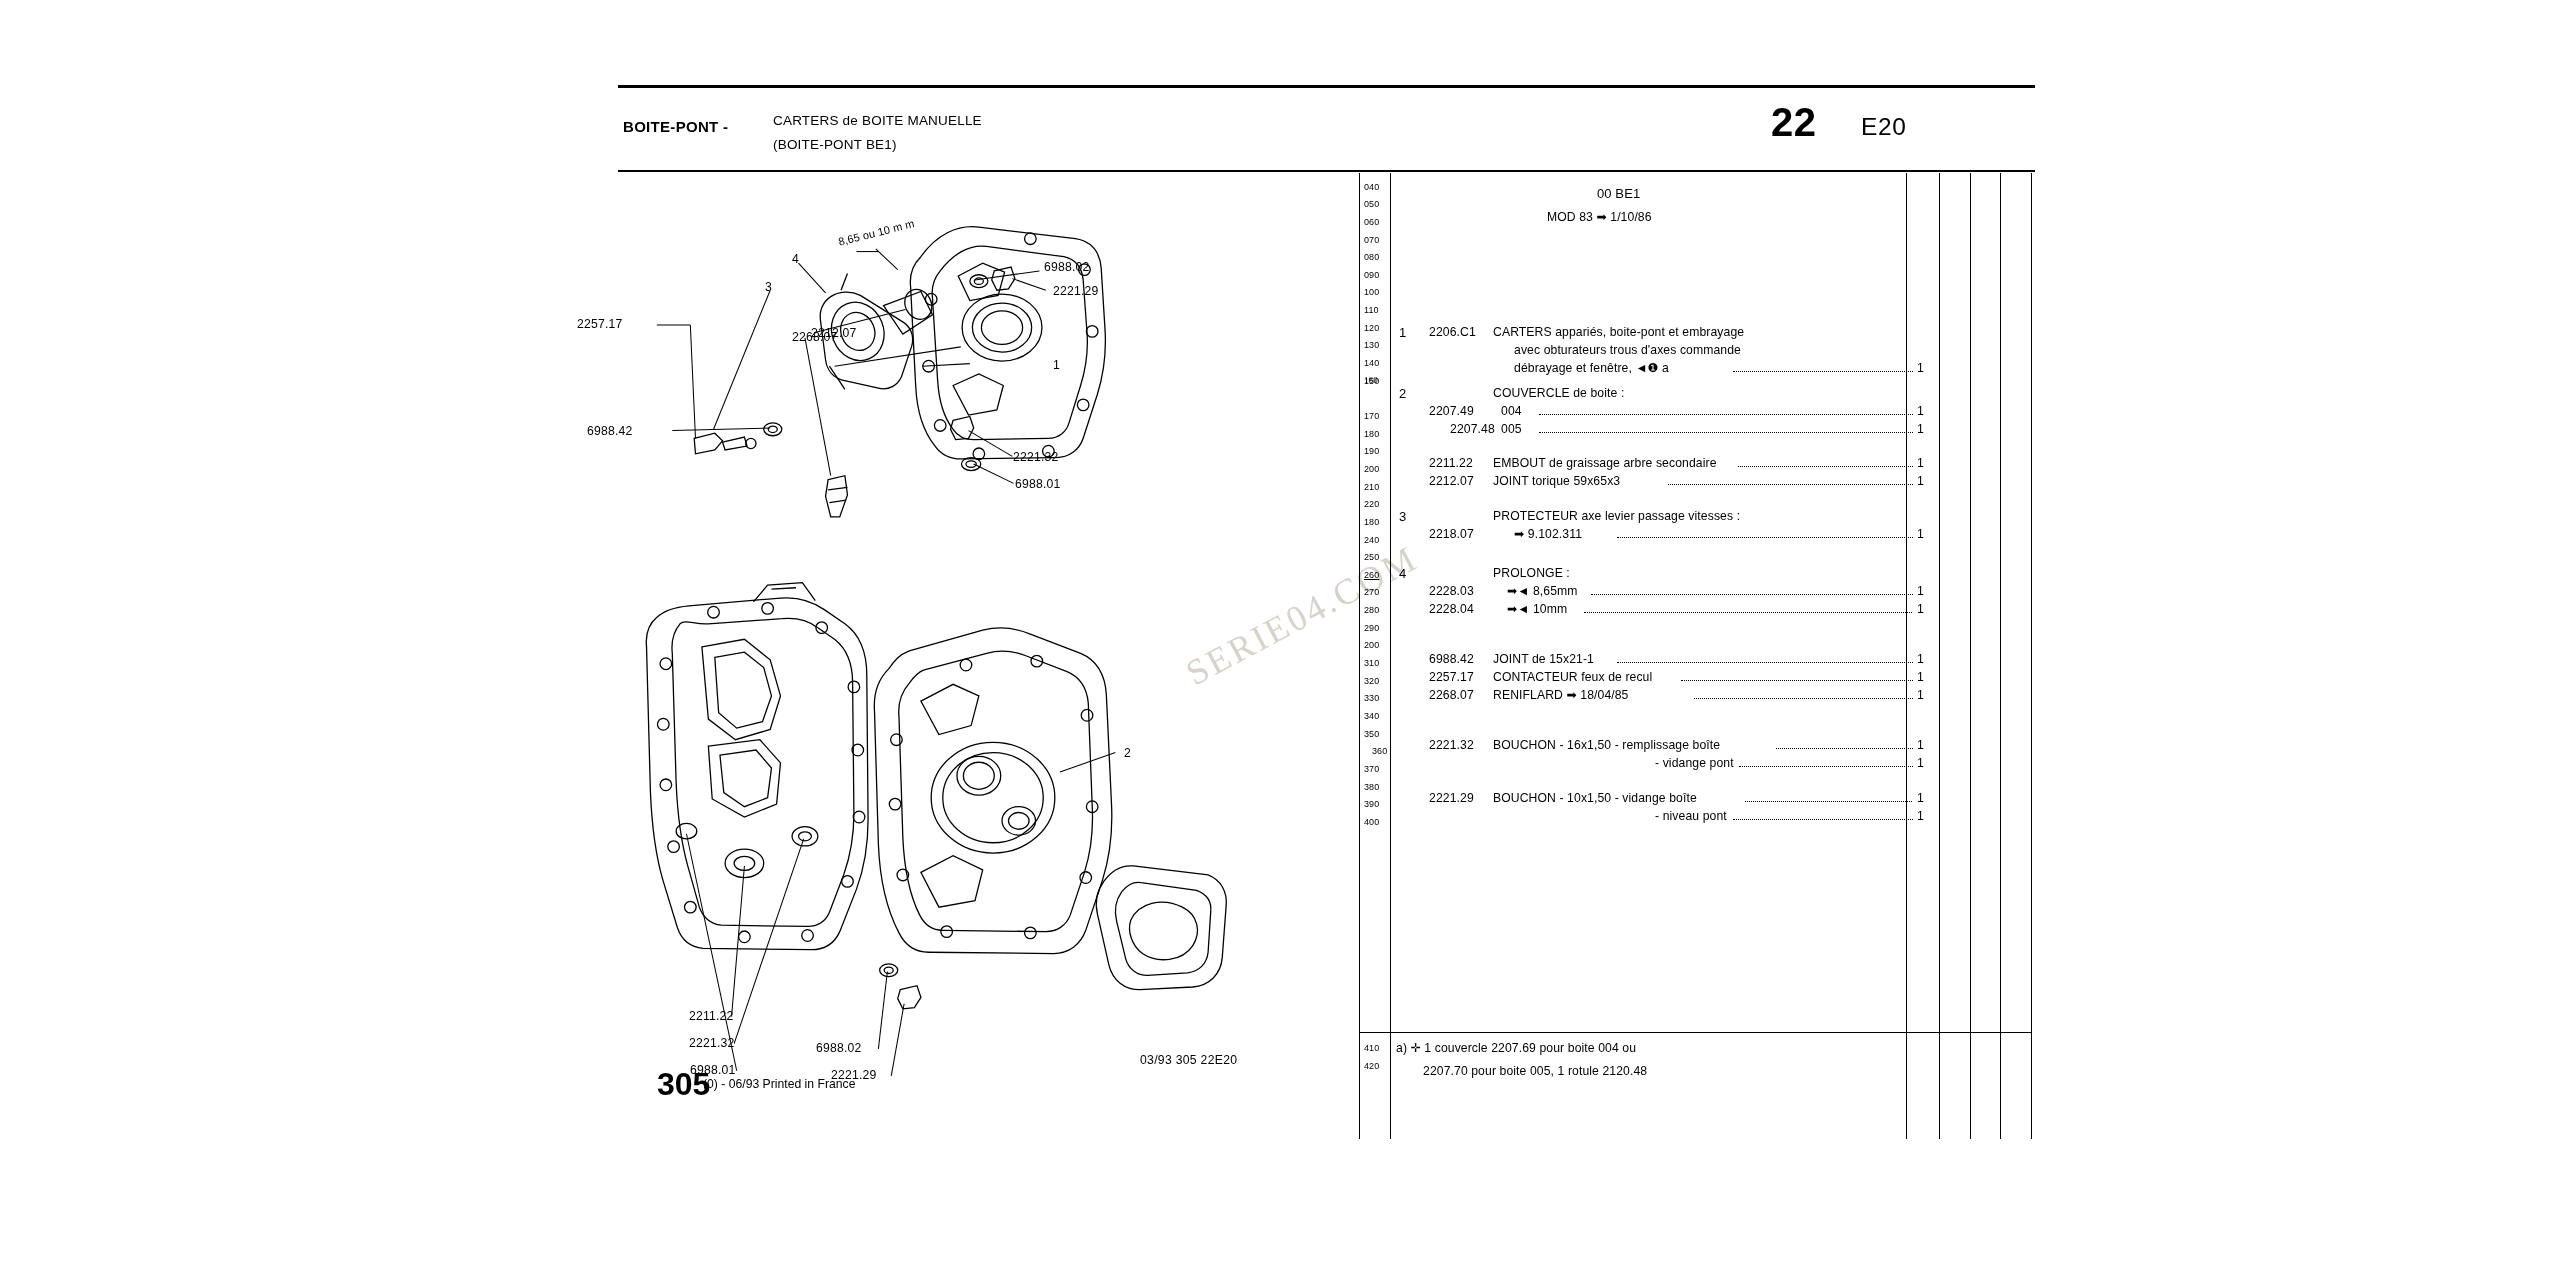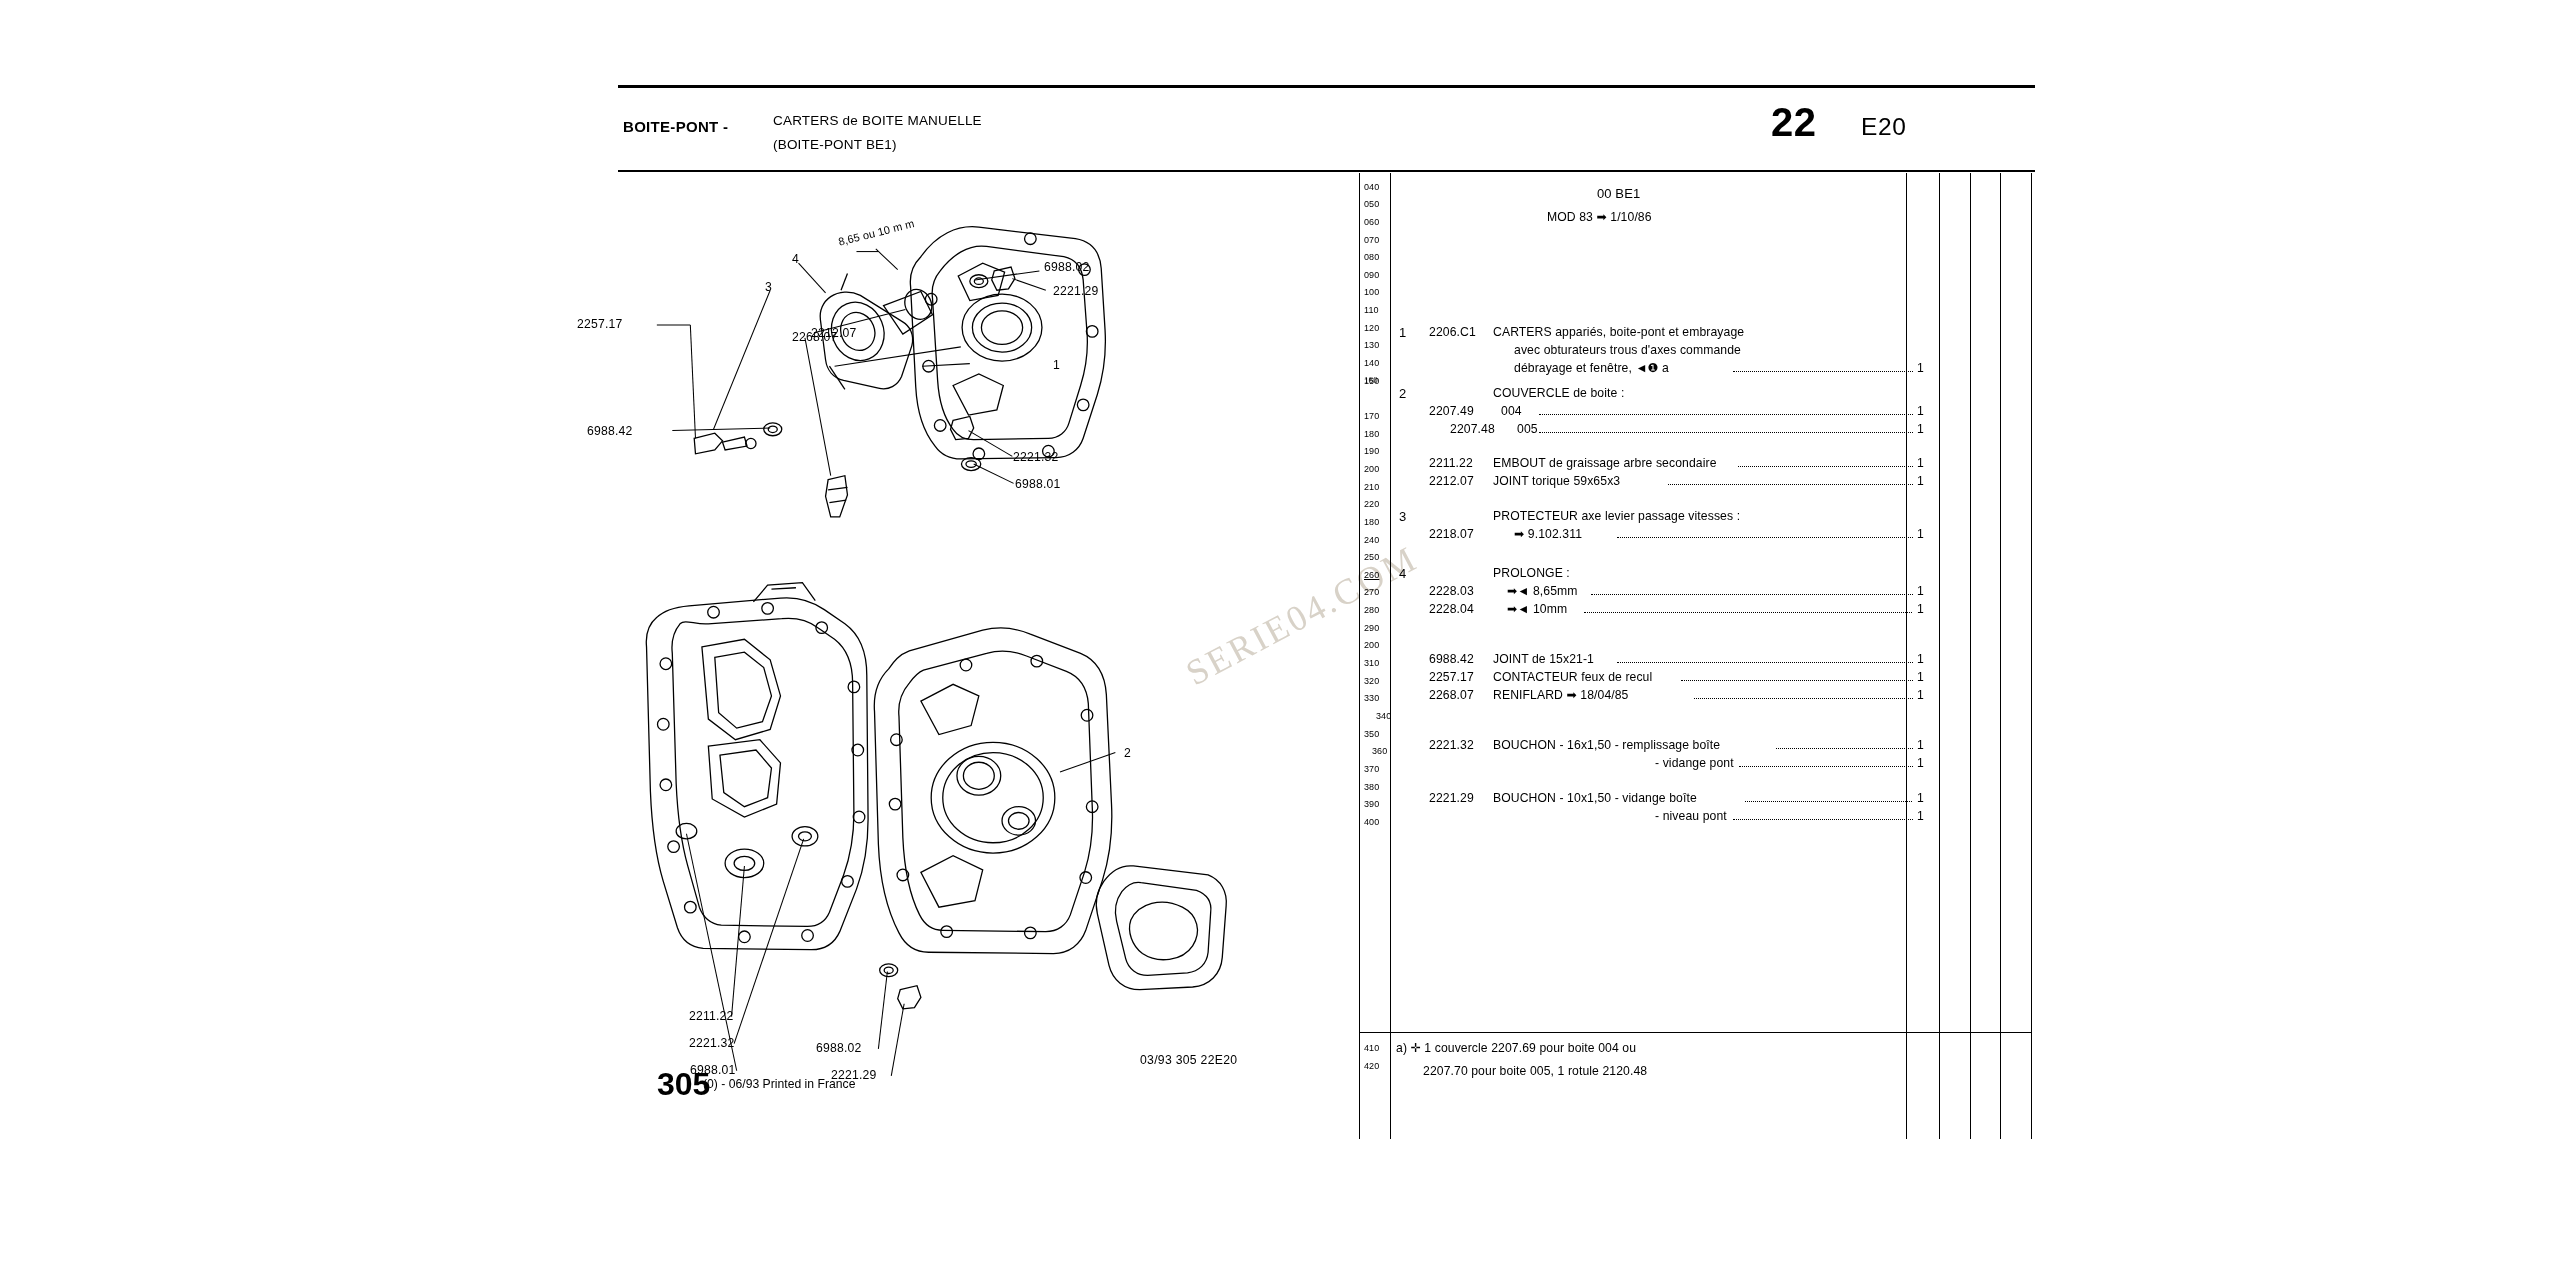--- a/index.html
+++ b/index.html
@@ -362,21 +362,21 @@
 
     <div class="idx" style="left:40px;top:213px;">2</div>
     <div class="txt" style="left:134px;top:213px;">COUVERCLE de boite :</div>
 
     <div class="txt" style="left:70px;top:231px;">2207.49</div>
     <div class="txt" style="left:142px;top:231px;">004</div>
     <div class="dot-line" style="left:180px;top:240px;width:374px;"></div>
     <div class="qty" style="left:558px;top:231px;">1</div>
 
     <div class="txt" style="left:70px;top:249px;margin-left:21px;">2207.48</div>
-    <div class="txt" style="left:142px;top:249px;margin-left:16px;">005</div>
+    <div class="txt" style="left:142px;top:249px;">005</div>
     <div class="dot-line" style="left:180px;top:258px;width:374px;"></div>
     <div class="qty" style="left:558px;top:249px;">1</div>
 
     <div class="txt" style="left:70px;top:283px;">2211.22</div>
     <div class="txt" style="left:134px;top:283px;">EMBOUT de graissage arbre secondaire</div>
     <div class="dot-line" style="left:379px;top:292px;width:175px;"></div>
     <div class="qty" style="left:558px;top:283px;">1</div>
 
     <div class="txt" style="left:70px;top:301px;">2212.07</div>
     <div class="txt" style="left:134px;top:301px;">JOINT torique 59x65x3</div>
@@ -465,21 +465,21 @@
       <div class="rownum" style="top: 535px;">240</div>
       <div class="rownum" style="top: 552px;">250</div>
       <div class="rownum" style="top: 570px; text-decoration: underline;">260</div>
       <div class="rownum" style="top: 587px;">270</div>
       <div class="rownum" style="top: 605px;">280</div>
       <div class="rownum" style="top: 623px;">290</div>
       <div class="rownum" style="top: 640px;">200</div>
       <div class="rownum" style="top: 658px;">310</div>
       <div class="rownum" style="top: 676px;">320</div>
       <div class="rownum" style="top: 693px;">330</div>
-      <div class="rownum" style="top: 711px; margin-left: 12px;">340</div>
+      <div class="rownum" style="top: 711px;">340</div>
       <div class="rownum" style="top: 729px;">350</div>
       <div class="rownum" style="top: 746px; margin-left: 8px;">360</div>
       <div class="rownum" style="top: 764px;">370</div>
       <div class="rownum" style="top: 782px;">380</div>
       <div class="rownum" style="top: 799px;">390</div>
       <div class="rownum" style="top: 817px;">400</div>
       <div class="rownum" style="top: 1043px;">410</div>
       <div class="rownum" style="top: 1061px;">420</div>
     </div>
 

